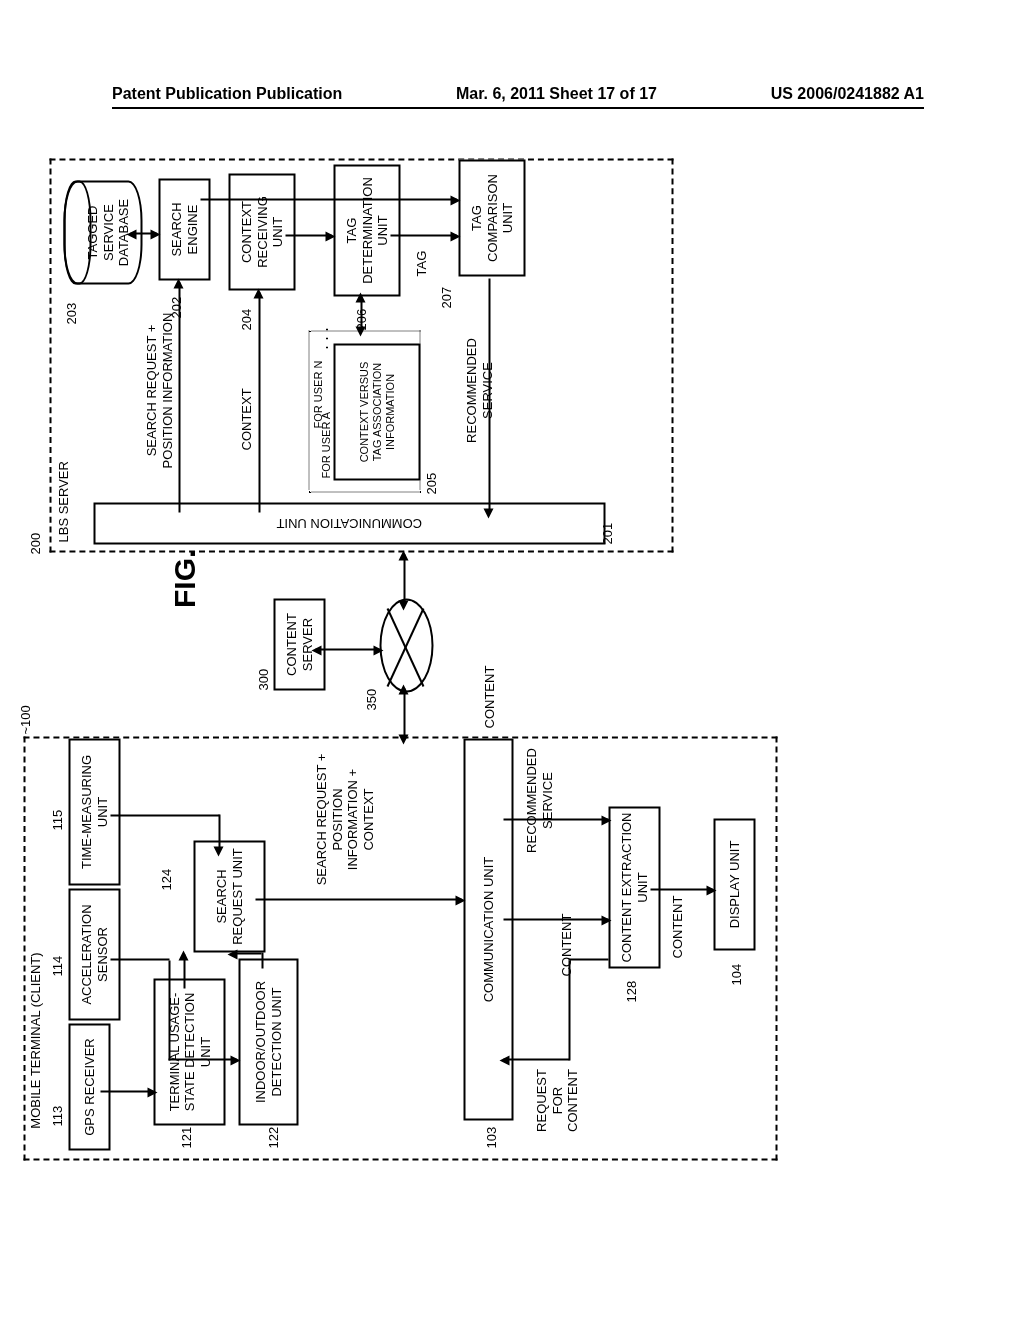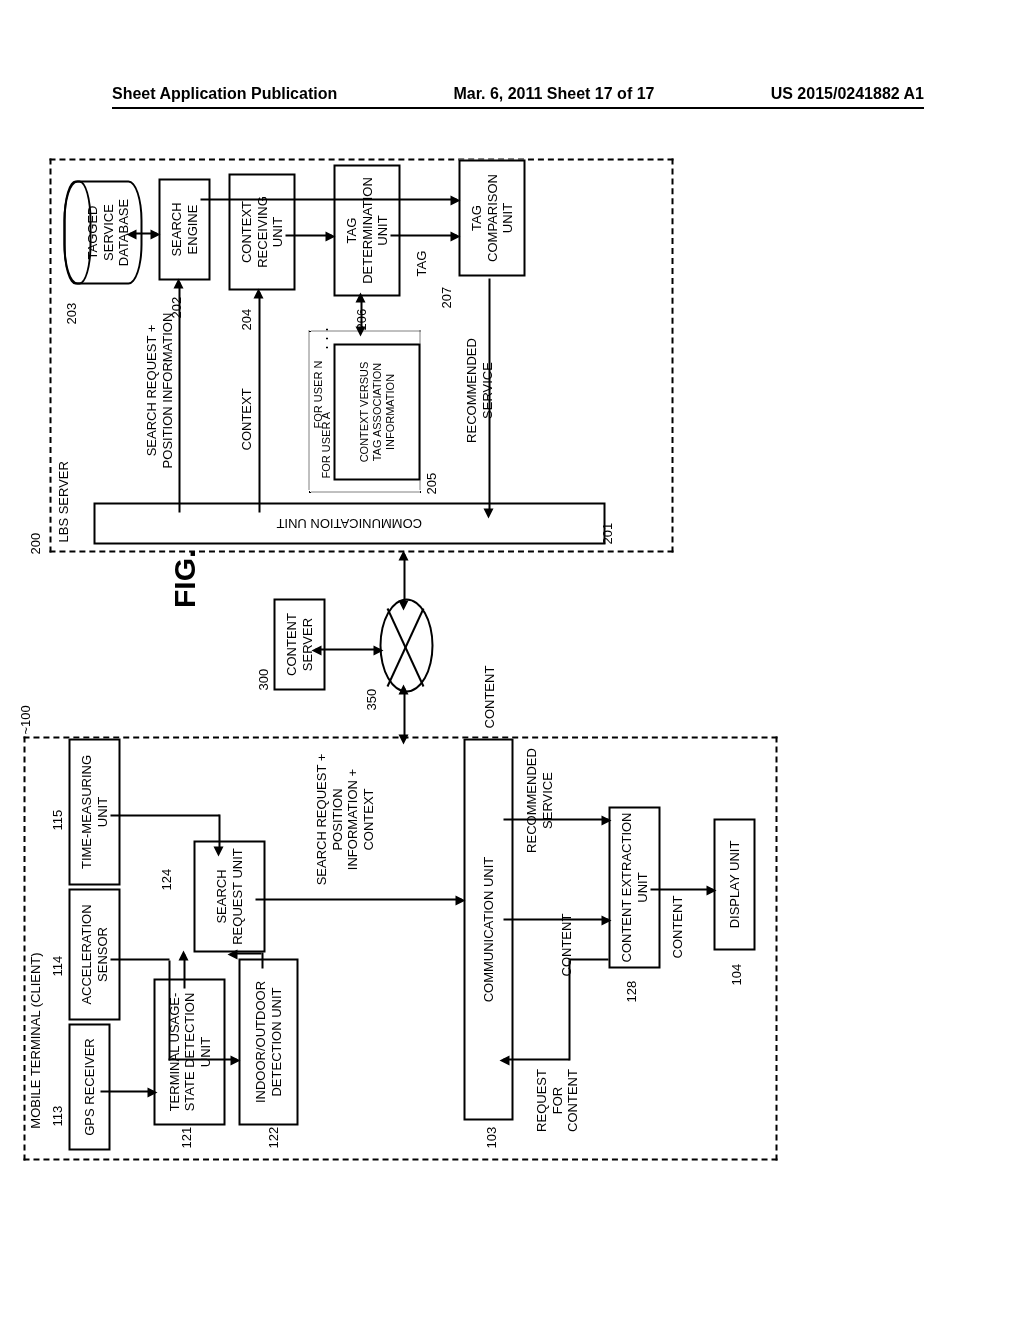--- a/index.html
+++ b/index.html
@@ -123,23 +123,23 @@
     border-radius: 50%;
     background: #fff;
   }
   .vline { width: 2px; }
   .hline { height: 2px; }
 </style>
 </head>
 <body>
 
 <div class="page-header">
-  <span>Sheet Application Publication</span>
+  <span>Patent Publication Publication</span>
   <span>Mar. 6, 2011  Sheet 17 of 17</span>
-  <span>US 2015/0241882 A1</span>
+  <span>US 2006/0241882 A1</span>
 </div>
 
 <div class="figure-label">FIG. 17</div>
 
 <div class="diagram-container">
   <div class="diagram" style="position:absolute; left:-115px; top:0;">
 
     <div class="dashed-group" style="left:0; top:10px; width:420px; height:750px;"></div>
     <div class="label" style="left:10px; top:14px; width:220px; font-size:13px;">MOBILE TERMINAL (CLIENT)</div>
     <div class="label refnum" style="left:426px; top:4px;">~<span>100</span></div>

